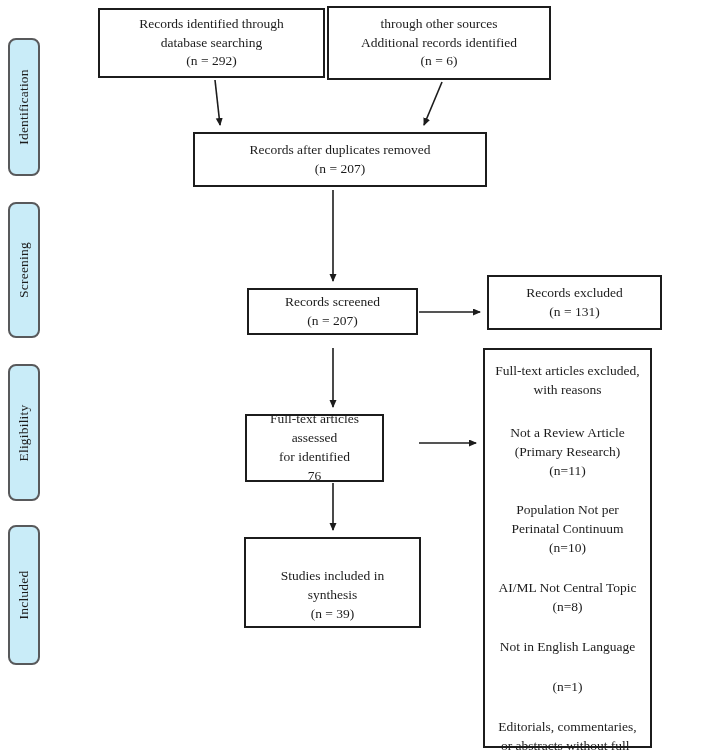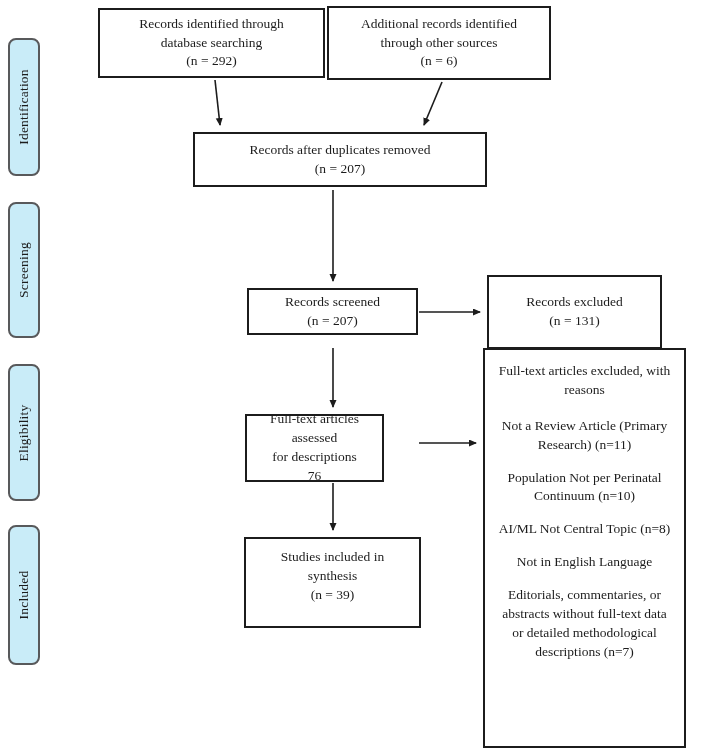--- a/index.html
+++ b/index.html
@@ -50,39 +50,39 @@
     background: var(--box-fill);
     border: 2px solid var(--box-border);
     display: flex;
     flex-direction: column;
     justify-content: center;
     text-align: center;
     font-size: 13.5px;
     line-height: 1.4;
     padding: 2px 6px;
   }
-  .fbox.top-align { justify-content: flex-start; padding-top: 9px; }
+  .fbox.top-align { justify-content: flex-end; padding-top: 9px; }
   .fbox.reasons {
     justify-content: flex-start;
     padding: 12px 10px 0 10px;
   }
   .fbox.reasons .para { margin-bottom: 14px; }
   .fbox.reasons .title { margin-bottom: 17px; }
   
   .stage-identification { left: 8px;  top: 38px;  height: 138px; }
   .stage-screening      { left: 8px;  top: 202px; height: 136px; }
   .stage-eligibility    { left: 8px;  top: 364px; height: 137px; }
   .stage-included       { left: 8px;  top: 525px; height: 140px; }
   .box-identified       { left: 98px;  top: 8px;   width: 227px; height: 70px; }
   .box-additional       { left: 327px; top: 6px;   width: 224px; height: 74px; }
   .box-deduplicated     { left: 193px; top: 132px; width: 294px; height: 55px; }
   .box-screened         { left: 247px; top: 288px; width: 171px; height: 47px; }
-  .box-excluded         { left: 487px; top: 275px; width: 175px; height: 74px; }
+  .box-excluded         { left: 487px; top: 275px; width: 175px; height: 55px; }
   .box-fulltext         { left: 245px; top: 414px; width: 139px; height: 68px; }
-  .box-reasons          { left: 483px; top: 348px; width: 203px; height: 400px; }
+  .box-reasons          { left: 483px; top: 348px; width: 169px; height: 400px; gap: 7px; }
   .box-included         { left: 244px; top: 537px; width: 177px; height: 91px; }
 </style>
 </head>
 <body>
 
 <div class="canvas">
 
   <svg class="arrows" viewBox="0 0 704 754" xmlns="http://www.w3.org/2000/svg">
     <defs>
       <marker id="ah" markerWidth="9" markerHeight="9" refX="7" refY="3.5" orient="auto" markerUnits="userSpaceOnUse">
@@ -113,52 +113,53 @@
     <span class="vtext">Included</span>
   </div>
 
   <div class="fbox box-identified">
     <div>Records identified through</div>
     <div>database searching</div>
     <div>(n = 292)</div>
   </div>
 
   <div class="fbox box-additional">
+    <div>through other sources</div>
     <div>Additional records identified</div>
-    <div>through other sources</div>
     <div>(n = 6)</div>
   </div>
 
   <div class="fbox box-deduplicated">
     <div>Records after duplicates removed</div>
     <div>(n = 207)</div>
   </div>
 
   <div class="fbox box-screened">
     <div>Records screened</div>
     <div>(n = 207)</div>
   </div>
 
   <div class="fbox box-excluded">
     <div>Records excluded</div>
     <div>(n = 131)</div>
   </div>
 
   <div class="fbox box-fulltext">
     <div>Full-text articles assessed</div>
-    <div>for descriptions</div>
+    <div>for identified</div>
     <div>76</div>
   </div>
 
   <div class="fbox reasons box-reasons">
     <div class="title">Full-text articles excluded, with reasons</div>
     <div class="para">Not a Review Article (Primary Research) (n=11)</div>
     <div class="para">Population Not per Perinatal Continuum (n=10)</div>
     <div class="para">AI/ML Not Central Topic (n=8)</div>
     <div class="para">Not in English Language</div>
+    <div class="para">(n=1)</div>
     <div class="para">Editorials, commentaries, or abstracts without full-text data or detailed methodological descriptions (n=7)</div>
   </div>
 
   <div class="fbox top-align box-included">
     <div>Studies included in</div>
     <div>synthesis</div>
     <div>(n = 39)</div>
   </div>
 
 </div>

